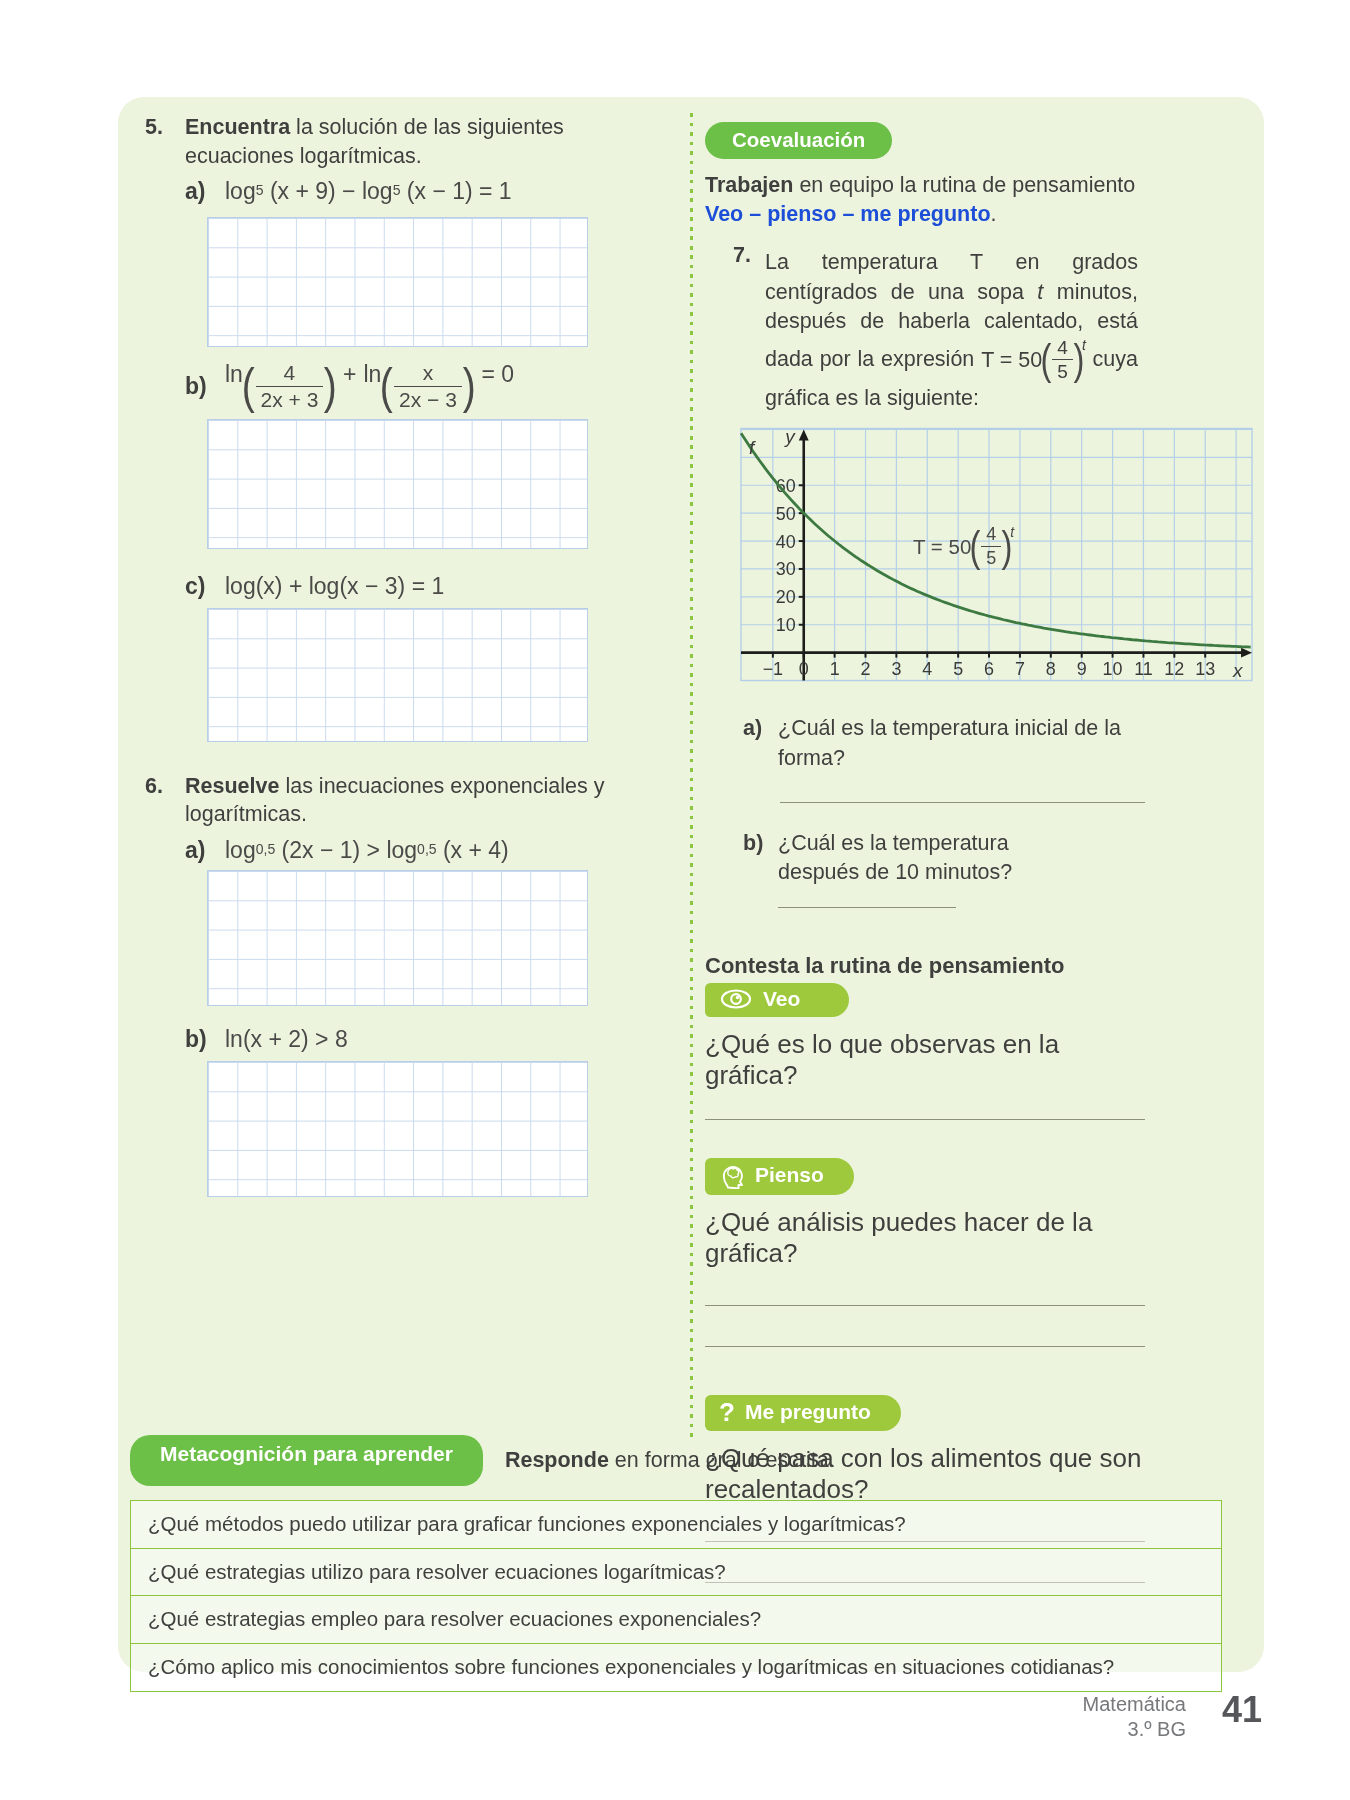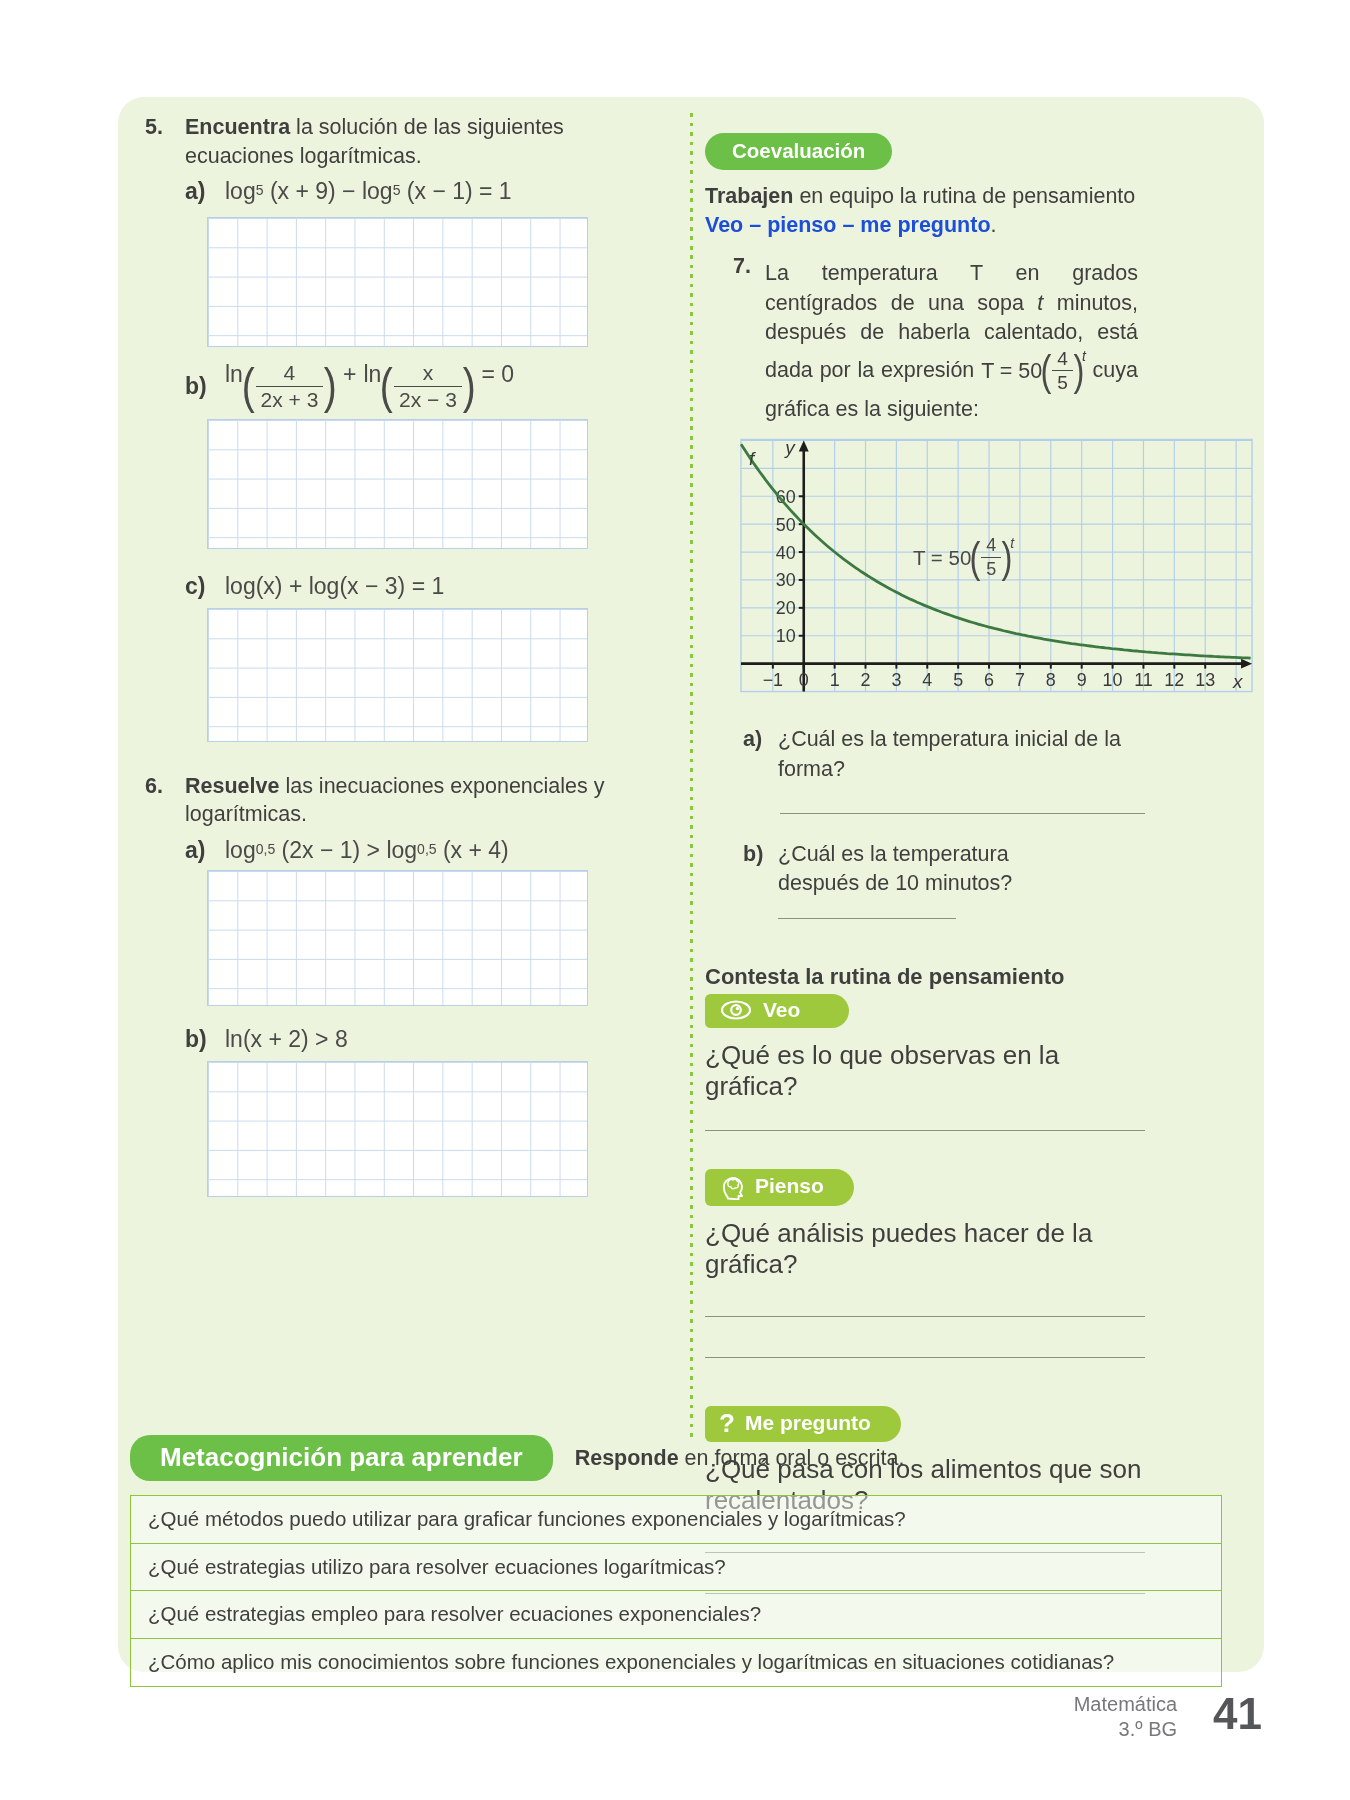--- a/index.html
+++ b/index.html
@@ -89,21 +89,21 @@
   .bottom{position:absolute;left:12px;top:1338px;width:1092px}
   .metacog-row{display:flex;align-items:center;gap:22px}
   .resp{font-size:21.5px}
   .mtable{margin-top:14px;border:1.6px solid #8cc63f}
   .mrow{padding:10px 17px;font-size:20.5px;background:rgba(255,255,255,.45);border-top:1.6px solid #8cc63f;line-height:1.3}
   .mrow:first-child{border-top:none}
 
   
   .footer{position:absolute;top:1692px;right:88px;display:flex;align-items:flex-start;gap:36px}
   .f-course{text-align:right;color:#77787b;font-size:20px;line-height:1.25}
-  .f-page{font-size:44px;font-weight:bold;color:#55565a;line-height:1}
+  .f-page{font-size:36px;font-weight:bold;color:#55565a;line-height:1}
 </style>
 </head>
 <body>
 
 <div class="card">
   <div class="divider"></div>
 
   <div class="col-left">
 
     <div class="ex-head" style="margin-top:16px">
@@ -144,21 +144,21 @@
 
     <div class="eq-row" style="margin-top:20px">
       <span class="item-label">b)</span>
       <span class="math">ln(x + 2) &gt; 8</span>
     </div>
     <div class="grid-box" style="margin-top:8px;height:136px"></div>
   </div>
 
   <div class="col-right">
 
-    <span class="pill" style="margin-top:36px">Coevaluación</span>
+    <span class="pill" style="margin-top:25px">Coevaluación</span>
 
     <p class="intro"><b>Trabajen</b><span> en equipo la rutina de pensamiento</span><br>
     <span class="green-bold">Veo – pienso – me pregunto</span><span>.</span></p>
 
     <div class="ex7">
       <span class="ex-num">7.</span>
       <p><span>La temperatura T en grados centígrados de una sopa </span><i>t</i><span> minutos, después de haberla calentado, está dada por la expresión </span><span class="inline-expr">
             <span>T = 50</span>
             <span class="bp">(</span>
             <span class="frac">
@@ -315,21 +315,21 @@
         <span>Me pregunto</span>
       </span>
       <div class="routine-q">¿Qué pasa con los alimentos que son recalentados?</div>
       <div class="full-line" style="margin-top:34px"></div>
       <div class="full-line" style="margin-top:38px"></div>
     </div>
   </div>
 
   <div class="bottom">
     <div class="metacog-row">
-      <span class="pill" style="font-size:26px;padding:7px 30px 8px">Metacognición para aprender</span>
+      <span class="pill" style="font-size:21px;padding:7px 30px 20px">Metacognición para aprender</span>
       <span class="resp"><b>Responde</b><span> en forma oral o escrita.</span></span>
     </div>
     <div class="mtable">
       <div class="mrow">¿Qué métodos puedo utilizar para graficar funciones exponenciales y logarítmicas?</div>
       <div class="mrow">¿Qué estrategias utilizo para resolver ecuaciones logarítmicas?</div>
       <div class="mrow">¿Qué estrategias empleo para resolver ecuaciones exponenciales?</div>
       <div class="mrow">¿Cómo aplico mis conocimientos sobre funciones exponenciales y logarítmicas en situaciones cotidianas?</div>
     </div>
   </div>
 </div>

